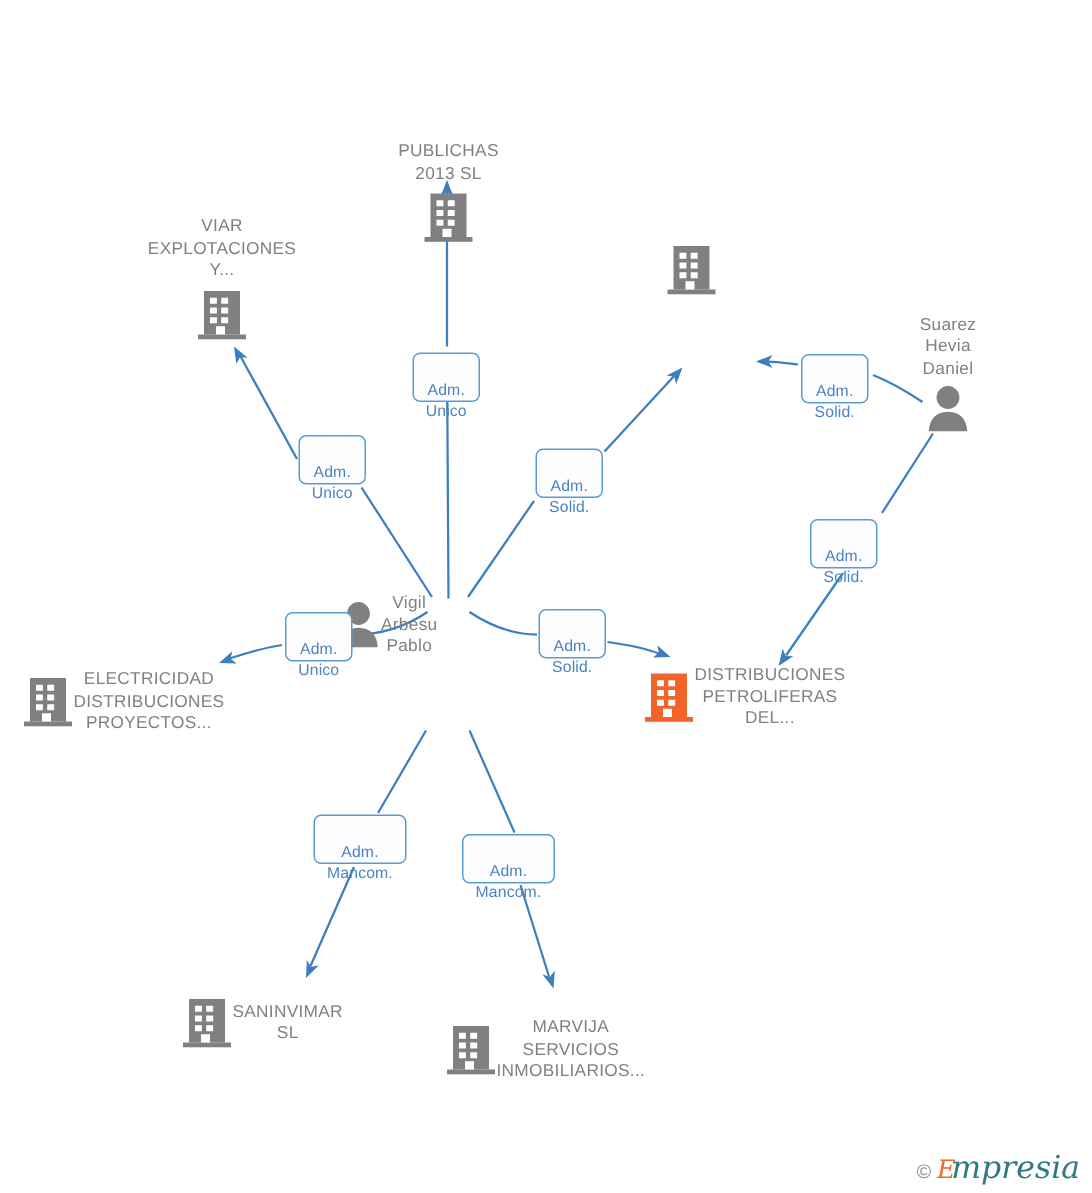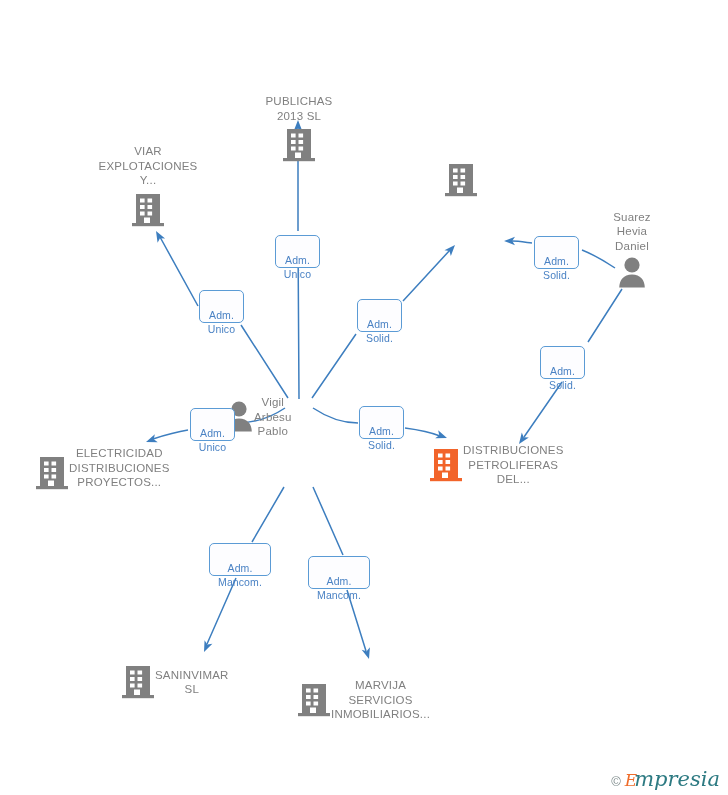--- a/index.html
+++ b/index.html
@@ -177,21 +177,21 @@
       </div>
       <div class="node" style="left: 299px; top: 393px;">
         <span class="glyph"><svg width="30" height="32" viewBox="0 0 30 32" xmlns="http://www.w3.org/2000/svg">
             <circle cx="15" cy="9" r="7.6" fill="#808080"></circle>
             <path d="M15 18.5 C 6.5 18.5 2.5 24 2.2 31.5 L 27.8 31.5 C 27.5 24 23.5 18.5 15 18.5 Z" fill="#808080"></path>
           </svg></span>
         <div class="node-label">Vigil
 Arbesu
 Pablo</div>
       </div>
-      <div class="node" style="left: 110px; top: 444px; align-items: flex-end;">
+      <div class="node" style="left: 90px; top: 444px;">
         <span class="glyph"><svg width="34" height="36" viewBox="0 0 34 36" xmlns="http://www.w3.org/2000/svg">
             <rect x="5" y="3" width="24" height="29" fill="#808080"></rect>
             <rect x="1" y="32" width="32" height="3.2" fill="#808080"></rect>
             <rect x="9" y="7.5" width="4.6" height="4" fill="#ffffff"></rect>
             <rect x="16.5" y="7.5" width="4.6" height="4" fill="#ffffff"></rect>
             <rect x="9" y="14" width="4.6" height="4" fill="#ffffff"></rect>
             <rect x="16.5" y="14" width="4.6" height="4" fill="#ffffff"></rect>
             <rect x="9" y="20.5" width="4.6" height="4" fill="#ffffff"></rect>
             <rect x="16.5" y="20.5" width="4.6" height="4" fill="#ffffff"></rect>
             <rect x="13" y="26.5" width="6" height="5.5" fill="#ffffff"></rect>

